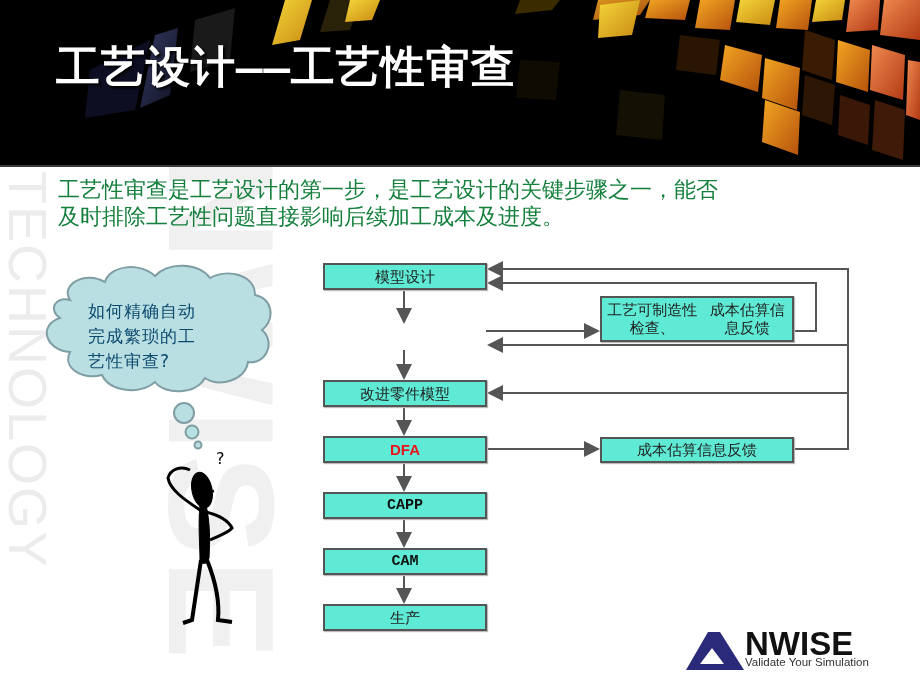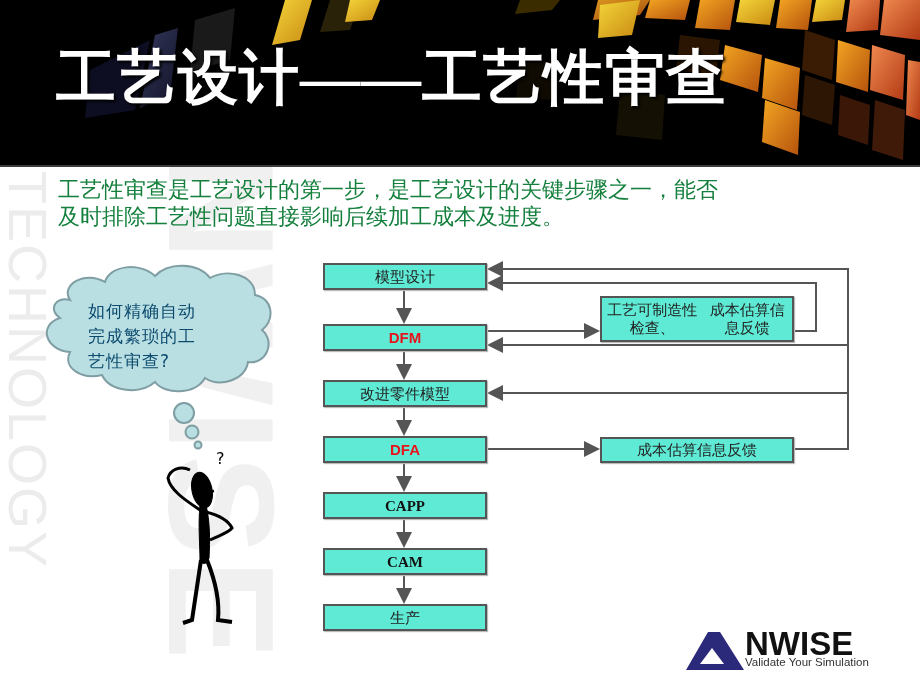--- a/index.html
+++ b/index.html
@@ -3,40 +3,40 @@
 <meta charset="utf-8">
 <style>
   html, body { margin:0; padding:0; }
   body { width:920px; height:690px; overflow:hidden; background:#fff; position:relative;
          font-family:"DejaVu Sans", sans-serif; }
   .slide { position:absolute; left:0; top:0; width:920px; height:690px; background:#fff; overflow:hidden; }
 
   
   .header { position:absolute; left:0; top:0; width:920px; height:166px; background:#000; overflow:hidden; }
   .tiles { position:absolute; left:0; top:0; width:920px; height:166px; }
-  .title { position:absolute; left:56px; top:38px; font-size:60px; font-weight:bold; color:#fff;
-           letter-spacing:1px; font-family:Liberation Serif, serif; text-shadow:2px 2px 3px #000; white-space:nowrap; }
+  .title { position:absolute; left:56px; top:38px; font-size:44px; font-weight:bold; color:#fff;
+           letter-spacing:1px; font-family:Liberation Mono, monospace; text-shadow:2px 2px 3px #000; white-space:nowrap; }
   .header-rule { position:absolute; left:0; top:165px; width:920px; height:2px; background:#3a3a3a; }
 
   
   .wm-tech { position:absolute; left:-232px; top:400px; width:520px; transform:rotate(90deg);
              font-size:54px; color:#ececec; letter-spacing:2px; font-family:"Liberation Sans", sans-serif; white-space:nowrap; }
   .wm-nwise { position:absolute; left:-130px; top:415px; width:700px; transform:rotate(90deg);
               font-size:150px; font-weight:bold; color:#f0f0f0; letter-spacing:4px; font-family:"Liberation Sans", sans-serif; white-space:nowrap; }
 
   
   .intro { position:absolute; left:58px; top:176px; width:800px; font-size:22px; line-height:27px; color:#15803d; }
 
   
   .flow { position:absolute; left:0; top:0; width:920px; height:690px; }
   .box { position:absolute; border:2px solid #555; background:#5eead4; box-sizing:border-box;
          display:flex; align-items:center; justify-content:center; font-size:15px; color:#222;
          box-shadow:1px 1px 1px #bbb; text-align:center; line-height:18px; }
   .box.red { color:#e8141c; font-weight:bold; font-family:"Liberation Sans", sans-serif; }
-  .box.bold { font-weight:bold; font-family:Liberation Serif, serif; color:#111; }
+  .box.bold { font-weight:bold; font-family:Liberation Mono, monospace; color:#111; }
 
   
   .cloud-text { position:absolute; left:88px; top:299px; width:150px; font-size:17px; line-height:25px; color:#0c4a6e; letter-spacing:1px; }
 
   
   .logo { position:absolute; left:684px; top:628px; width:190px; height:44px; }
   .logo-word { position:absolute; left:61px; top:-3px; font-size:33px; font-weight:bold; color:#111;
                font-family:"Liberation Sans", sans-serif; letter-spacing:0px; }
   .logo-tag { position:absolute; left:61px; top:28px; font-size:11.5px; color:#333; font-family:"Liberation Sans", sans-serif; white-space:nowrap; }
 </style>
@@ -161,21 +161,20 @@
 
       <line x1="486" y1="449" x2="598" y2="449" marker-end="url(#arr)"></line>
 
       <polyline points="793,449 848,449 848,269 489,269" marker-end="url(#arr)"></polyline>
       <line x1="848" y1="345" x2="489" y2="345" marker-end="url(#arr)"></line>
       <line x1="848" y1="393" x2="489" y2="393" marker-end="url(#arr)"></line>
     </g>
   </svg>
 
   <div class="box" style="left:323px;top:263px;width:164px;height:27px;">模型设计</div>
-  <div class="box red" style="left:323px;top:324px;width:164px;height:27px;">DFM</div>
   <div class="box" style="left:323px;top:380px;width:164px;height:27px;">改进零件模型</div>
   <div class="box red" style="left:323px;top:436px;width:164px;height:27px;">DFA</div>
   <div class="box bold" style="left:323px;top:492px;width:164px;height:27px;">CAPP</div>
   <div class="box bold" style="left:323px;top:548px;width:164px;height:27px;">CAM</div>
   <div class="box" style="left:323px;top:604px;width:164px;height:27px;">生产</div>
 
   <div class="box" style="left:600px;top:296px;width:194px;height:46px;flex-direction:row;">
     <div>工艺可制造性检查、</div>
     <div>成本估算信息反馈</div>
   </div>

